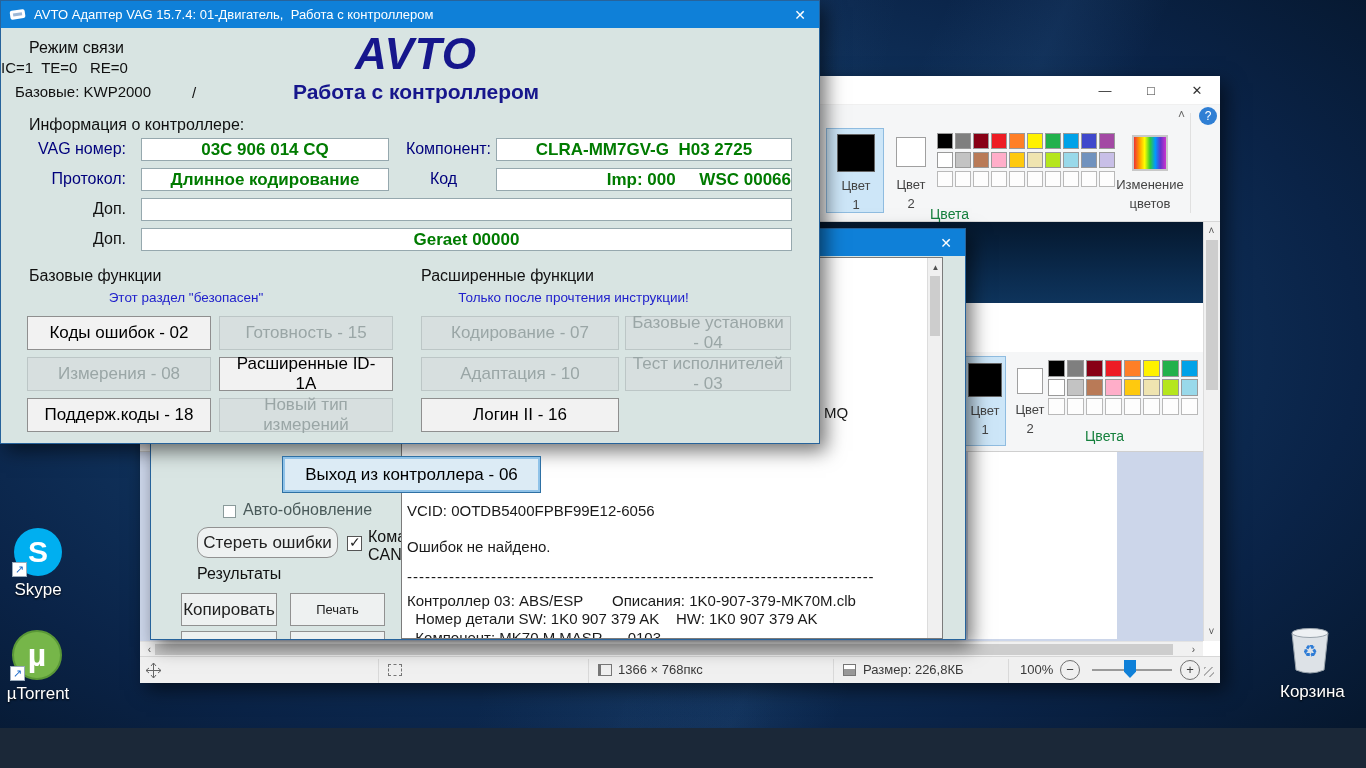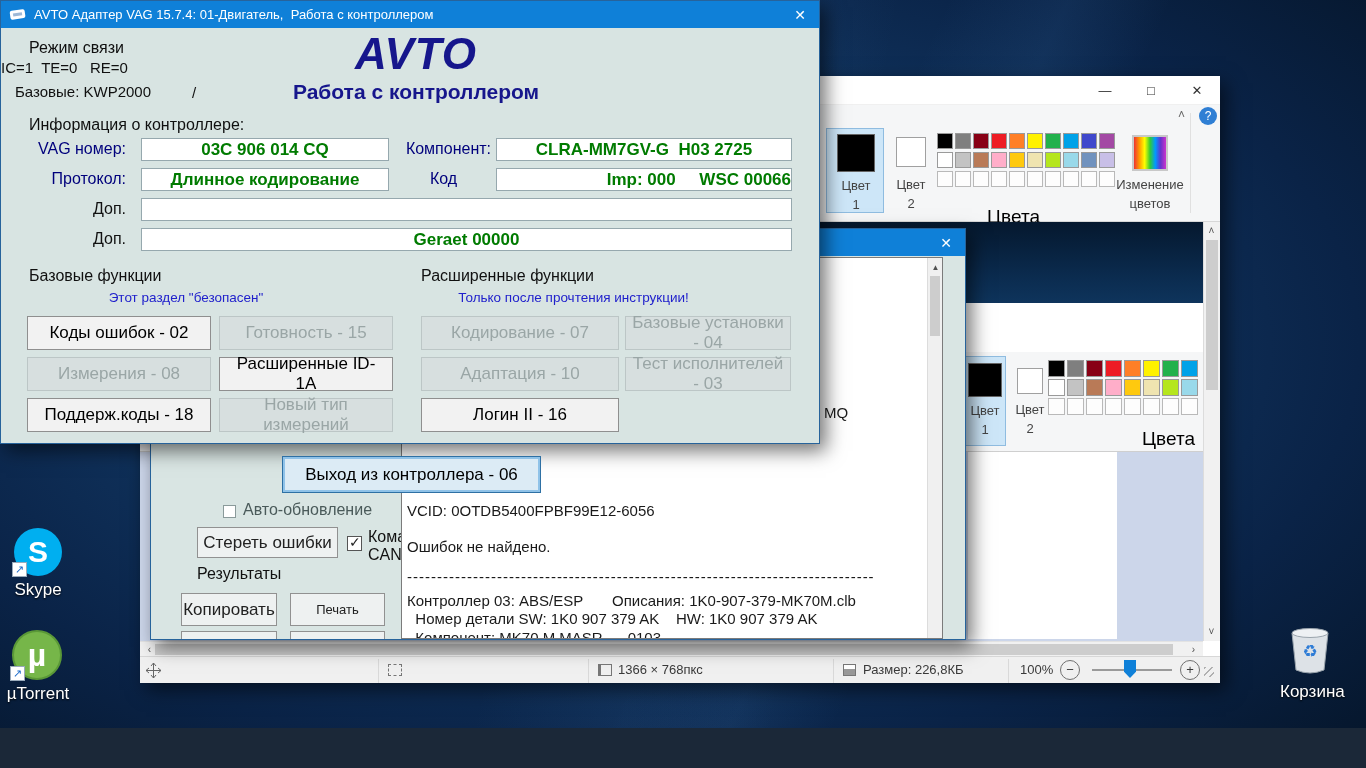--- a/index.html
+++ b/index.html
@@ -43,21 +43,21 @@
   #paint{left:140px;top:76px;width:1080px;height:607px;background:#fff;z-index:10;}
   #p-title{position:absolute;left:0;top:0;right:0;height:29px;background:#fff;border-bottom:1px solid #f0f0f0;}
   .wbtn{position:absolute;top:0;width:46px;height:29px;display:flex;align-items:center;justify-content:center;color:#333;font-size:13px;}
   #p-ribbon{position:absolute;left:0;top:29px;width:1080px;height:117px;background:#f5f6f7;border-bottom:1px solid #d7d7d7;}
   .swsel{position:absolute;background:#cde6f8;border:1px solid #8fbce0;}
   .swbox{position:absolute;background:#fff;border:1px solid #a0a0a0;}
   .swlabel{position:absolute;color:#444;font-size:13px;text-align:center;line-height:19px;}
   .pal{position:absolute;display:grid;}
   .pal .cell{width:16px;height:16px;border:1px solid #b9b9b9;background:#fdfdfd;}
   .pal.n .cell{width:17px;height:17px;}
-  .grouplbl{position:absolute;color:#000000;font-size:19px;text-align:right;}
+  .grouplbl{position:absolute;color:#15803d;font-size:14px;text-align:left;}
   #p-canvas{position:absolute;left:0;top:146px;width:1063px;height:419px;background:#c9d3e7;overflow:hidden;}
   .vscroll{position:absolute;left:1063px;top:146px;width:17px;height:419px;background:#f1f1f1;border-left:1px solid #dcdcdc;}
   .hscroll{position:absolute;left:0;top:565px;width:1063px;height:15px;background:#f1f1f1;border-top:1px solid #e3e3e3;}
   #p-status{position:absolute;left:0;top:580px;width:1080px;height:27px;background:#f0f0f0;border-top:1px solid #d7d7d7;color:#3a3a3a;font-size:13px;}
   .vsep{position:absolute;top:582px;width:1px;height:24px;background:#d9d9d9;}
   .sticon{position:absolute;width:14px;height:12px;border:1px solid #777;}
   
   #taskbar{position:absolute;left:0;top:728px;width:1366px;height:40px;background:#1b2838;z-index:40;}
   
   .dlabel{position:absolute;color:#fff;font-size:17px;text-align:center;text-shadow:0 1px 2px #000;}
@@ -238,21 +238,21 @@
   </div>
 
   <div class="win" id="vagbg">
     <div class="bluebar">
       <div class="closebtn">✕</div>
     </div>
 
     <div class="chk" style="left:72px;top:276px;width:13px;height:13px;border-color:#8a9a9a;"></div>
     <div class="abs" style="left:92px;top:272px;font-size:16px;color:#4a5a5a;">Авто-обновление</div>
 
-    <div class="sbtn" style="left:46px;top:298px;width:141px;height:31px;font-size:17px;">Стереть ошибки</div>
+    <div class="sbtn" style="left:46px;top:298px;width:141px;height:31px;font-size:17px;border-radius:11px;">Стереть ошибки</div>
     <div class="chk" style="left:196px;top:307px;width:15px;height:15px;">
         <span class="tick">✓</span>
       </div>
     <div class="abs" style="left:217px;top:299px;width:80px;font-size:16px;color:#111;white-space:pre-line;line-height:18px;">Команда
 CAN</div>
 
     <div class="abs" style="left:46px;top:336px;font-size:16px;color:#111;text-align:center;">Результаты</div>
     <div class="sbtn" style="left:30px;top:364px;width:96px;height:33px;font-size:17px;">Копировать</div>
     <div class="sbtn" style="left:139px;top:364px;width:95px;height:33px;font-size:13px;">Печать</div>
     <div class="sbtn" style="left:30px;top:402px;width:96px;height:30px;"></div>

